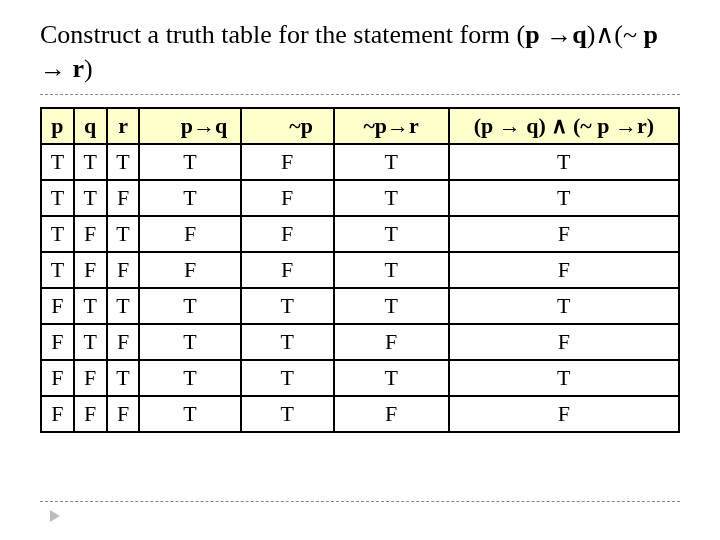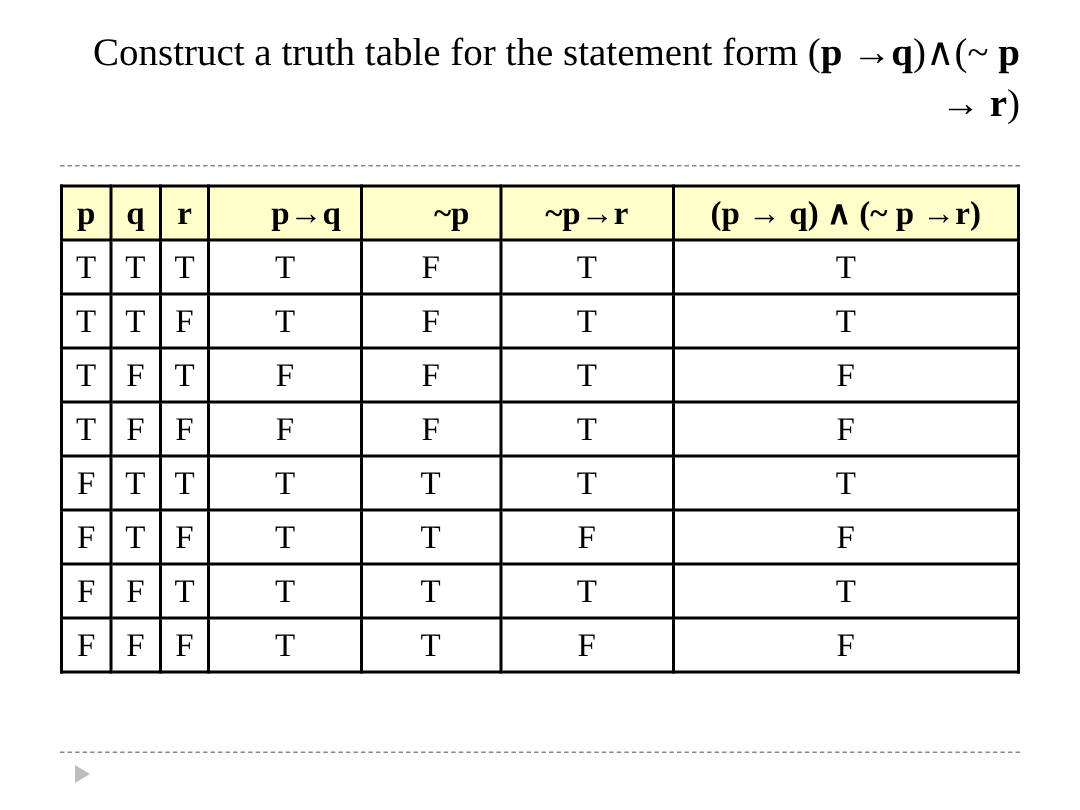--- a/index.html
+++ b/index.html
@@ -11,23 +11,23 @@
     font-family: "Times New Roman", Times, serif;
     color: #000;
     position: relative;
   }
   .slide {
     padding: 18px 40px 0 40px;
     box-sizing: border-box;
   }
   .title {
     font-size: 26px;
-    text-align: right;
+    text-align: left;
     line-height: 1.3;
-    margin-bottom: 24px;
+    margin-bottom: 8px;
   }
   .title .bold {
     font-weight: bold;
   }
   .title-rule {
     border: none;
     border-top: 1px dashed #888;
     margin: 4px 0 12px 0;
   }
   table.truth {

